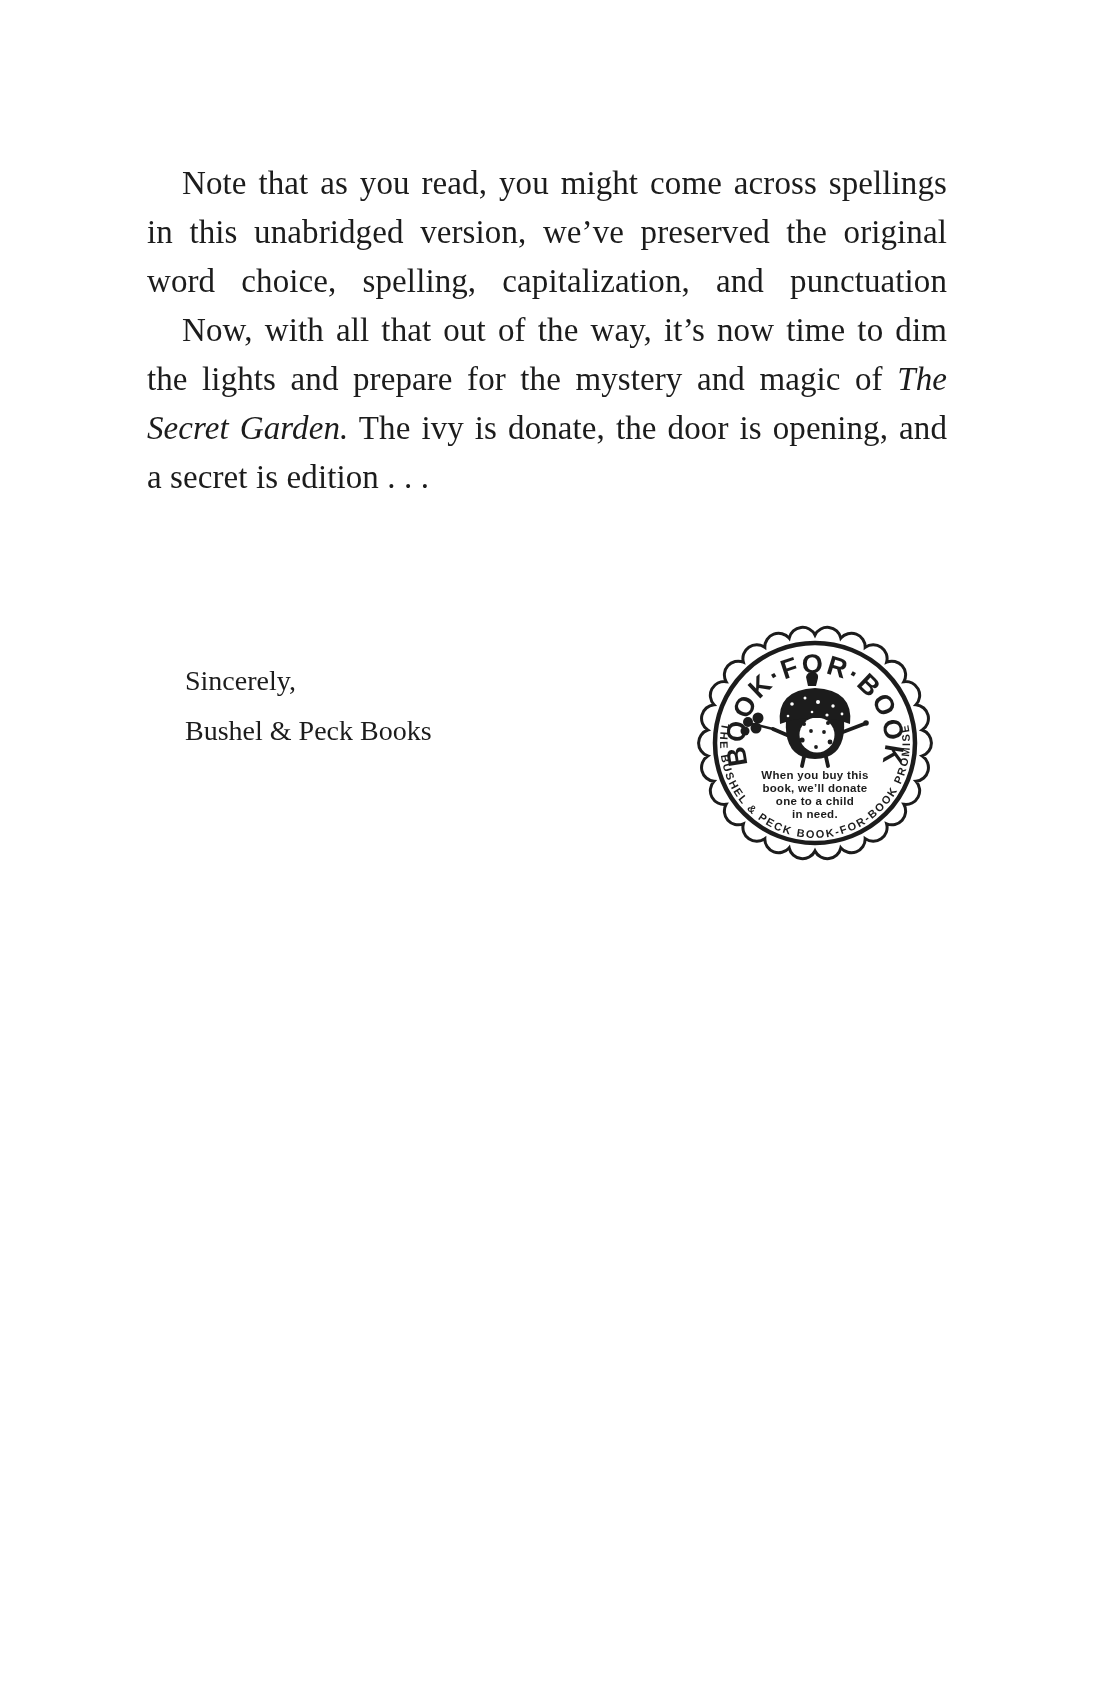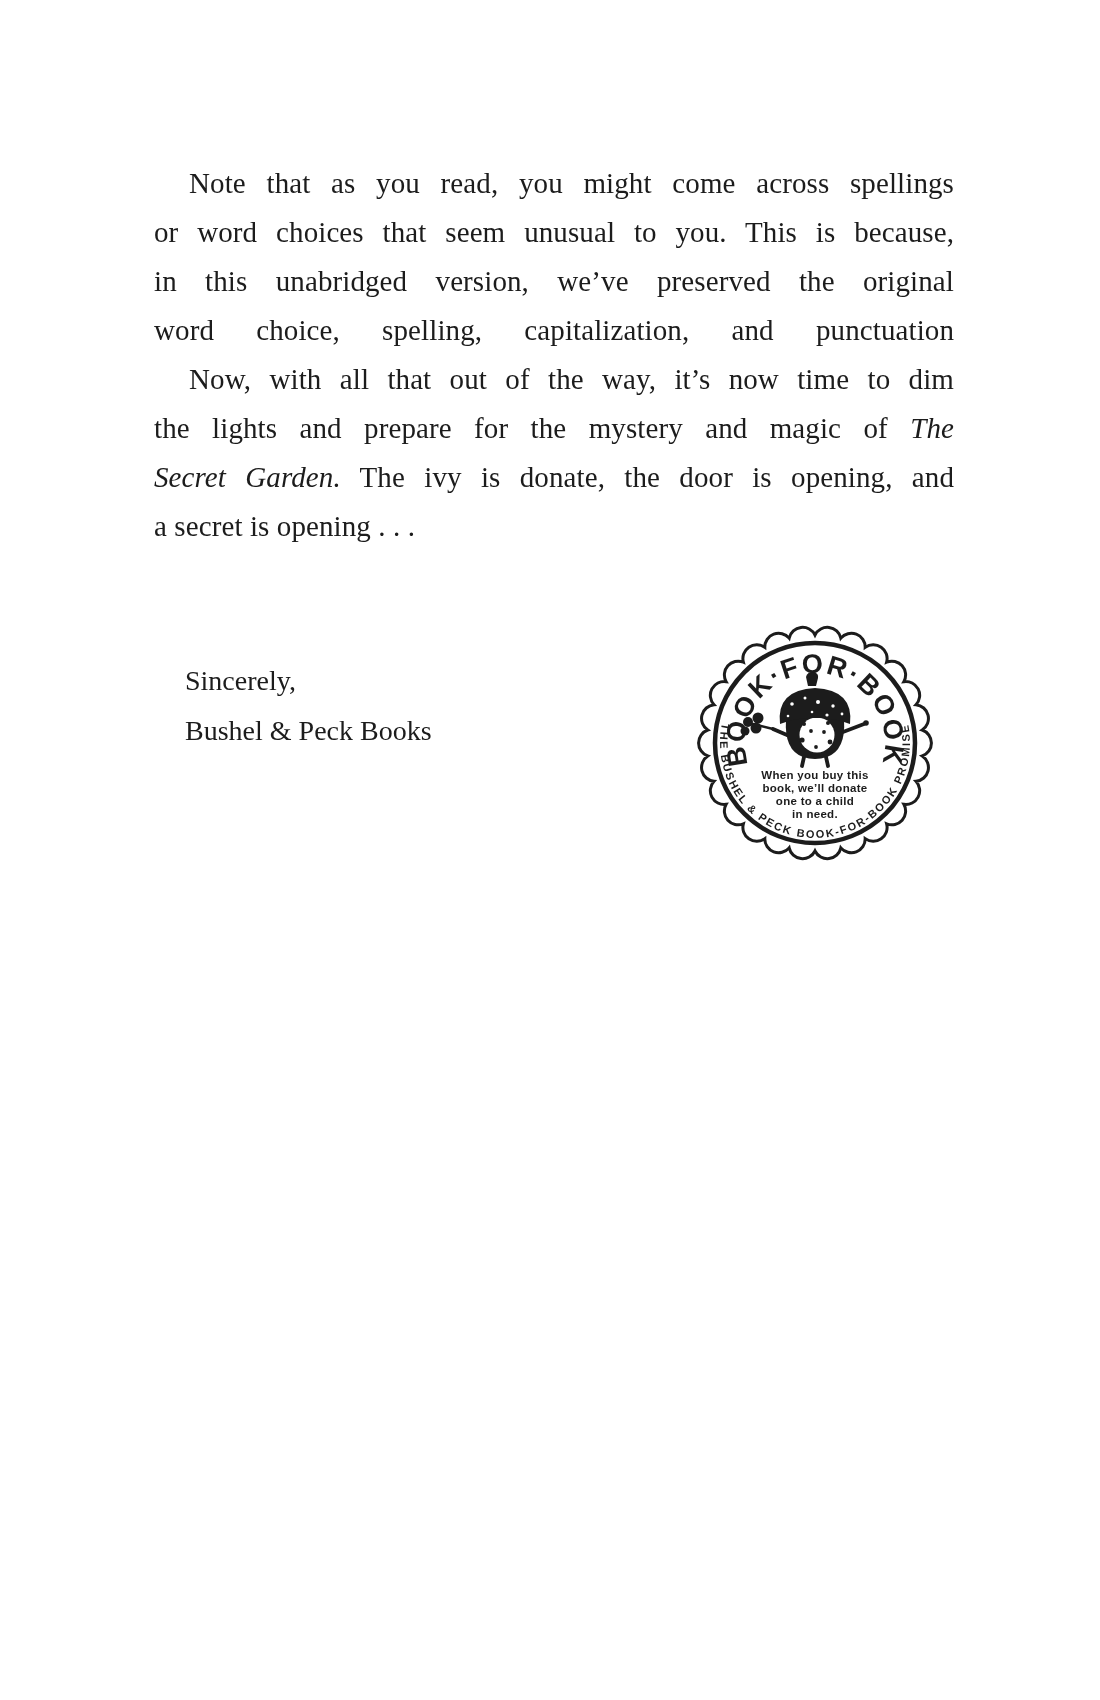--- a/index.html
+++ b/index.html
@@ -7,23 +7,23 @@
     width: 1100px; height: 1700px;
     background: #ffffff;
     overflow: hidden;
     font-family: "Liberation Serif", serif;
     position: relative;
   }
   .page { position: absolute; inset: 0; }
 
   .body-text {
     position: absolute;
-    left: 154px; top: 159px;
+    left: 147px; top: 159px;
     width: 800px;
-    font-size: 29px;
+    font-size: 33px;
     line-height: 49px;
     letter-spacing: 0.1px;
   }
   .body-text .line { text-align: justify; text-align-last: justify; white-space: nowrap; }
   .body-text .line.last { text-align-last: left; }
   .body-text .line.indent { text-indent: 35px; }
 
   .signature {
     position: absolute;
     left: 185px; top: 656px;
@@ -58,27 +58,26 @@
     text-anchor: middle;
   }
 </style>
 </head>
 <body style="background: rgb(255, 255, 255);">
 
 <div class="page" style="color: rgb(28, 28, 28);">
 
   <div class="body-text">
       <div class="line indent"><span>Note that as you read, you might come across spellings</span></div>
-      <div class="line"><span>or word choices that seem unusual to you. This is because,</span></div>
       <div class="line"><span>in this unabridged version, we’ve preserved the original</span></div>
       <div class="line"><span>word choice, spelling, capitalization, and punctuation</span></div>
       <div class="line indent"><span>Now, with all that out of the way, it’s now time to dim</span></div>
       <div class="line"><span>the lights and prepare for the mystery and magic of </span><i>The</i></div>
       <div class="line"><i>Secret Garden.</i><span> The ivy is donate, the door is opening, and</span></div>
-      <div class="line last"><span>a secret is opening . . .</span></div>
+      <div class="line last"><span>a secret is edition . . .</span></div>
     </div>
 
   <div class="signature">
     <div>Sincerely,</div>
     <div>Bushel &amp; Peck Books</div>
   </div>
 
   <svg class="badge" viewBox="0 0 250 250" aria-hidden="true">
     <defs>
       <path id="topArc" d="M 59.22 148.94 A 70 70 0 1 1 190.78 148.94" fill="none"></path>

